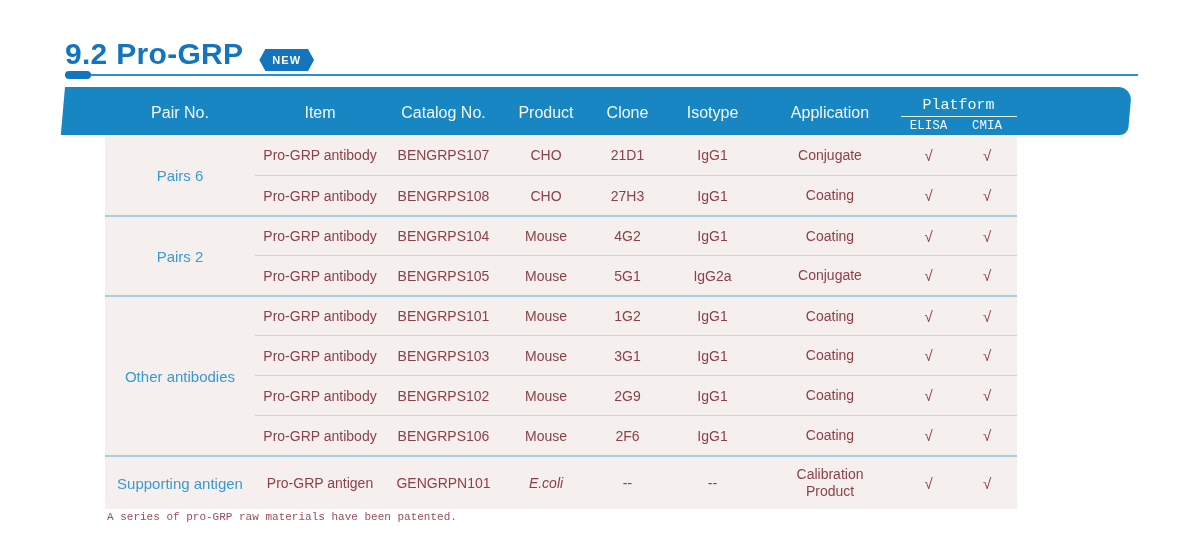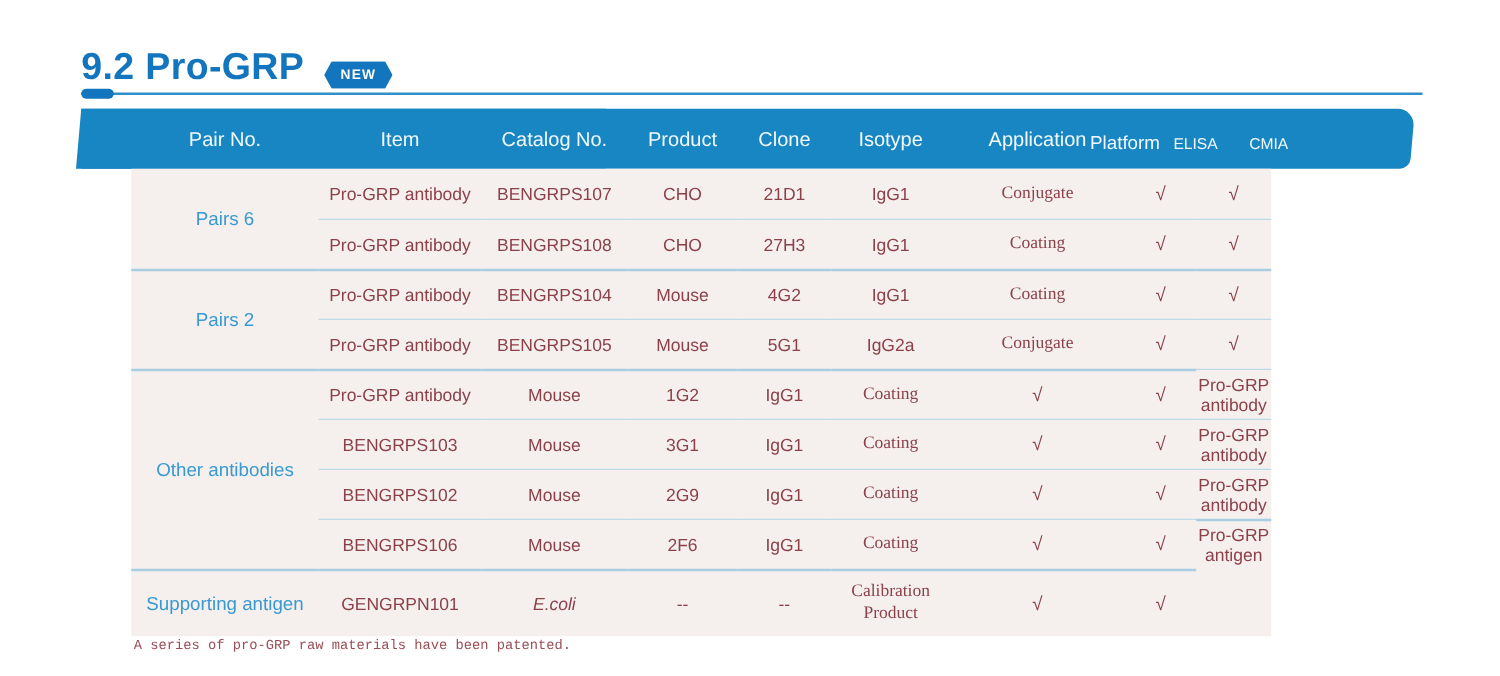--- a/index.html
+++ b/index.html
@@ -14,35 +14,35 @@
   .divider-dot{position:absolute;left:65px;top:71px;width:26px;height:8px;border-radius:4px;background:#1375BD;}
 
   .header-bg{position:absolute;left:65px;top:87px;width:1067px;height:48px;background:#1786C3;
              border-radius:0 14px 8px 0;transform:skewX(-5deg);transform-origin:top left;}
   .header-bg-left{position:absolute;left:65px;top:87px;width:420px;height:48px;background:#1786C3;}
 
   .header{position:absolute;left:65px;top:87px;width:1069px;height:52px;display:grid;
           grid-template-columns:150px 130px 117px 88px 75px 95px 140px 117px;
           padding-left:40px;box-sizing:content-box;align-items:center;color:#F2F9FD;}
   .hcell{text-align:center;font-size:16px;}
-  .platform{display:flex;flex-direction:row;align-items:center;justify-content:center;height:100%;padding-top:3px;}
+  .platform{display:flex;flex-direction:column;align-items:center;justify-content:center;height:100%;padding-top:3px;font-family:Liberation Mono, monospace;}
   .platform-label{font-size:15px;}
   .platform-line{width:116px;height:1px;background:rgba(255,255,255,0.88);margin:2px 0 2px;}
   .platform-cols{display:grid;grid-template-columns:57px 60px;font-size:12.5px;}
   .platform-cols div{text-align:center;}
 
   .tbody{position:absolute;left:105px;top:135px;width:912px;background:#F5F0EE;display:grid;
          grid-template-columns:150px 130px 117px 88px 75px 95px 140px 57px 60px;
          grid-template-rows:repeat(8,40px) 54px;}
   .cell{display:flex;align-items:center;justify-content:center;color:#8C4149;font-size:14px;text-align:center;}
   .gcell{display:flex;align-items:center;justify-content:center;color:#3A99D1;font-size:15px;grid-column:1;text-align:center;}
   .sp{border-top:1.5px solid #BCD9EA;}
   .sf{border-top:2px solid #A9CEE2;}
   .italic{font-style:italic;}
-  .app{padding:0 24px;line-height:1.2;font-family:Liberation Serif, serif;}
+  .app{padding:0 24px;line-height:1.2;}
   .check{font-size:15px;}
 
   .footnote{position:absolute;left:107px;top:511px;font-size:11px;color:#9A4E57;font-family:Liberation Mono, monospace;}
 </style>
 </head>
 <body>
 
 <div class="title-row">
   <span class="title">9.2 Pro-GRP</span>
   <span class="badge">NEW</span>
@@ -108,20 +108,21 @@
   <div class="cell sp">Pro-GRP antibody</div>
   <div class="cell sp">BENGRPS105</div>
   <div class="cell sp">Mouse</div>
   <div class="cell sp">5G1</div>
   <div class="cell sp">IgG2a</div>
   <div class="cell sp app">Conjugate</div>
   <div class="cell sp check">√</div>
   <div class="cell sp check">√</div>
 
   <div class="cell sf">Pro-GRP antibody</div>
+  <div class="cell sf">BENGRPS101</div>
   <div class="cell sf">Mouse</div>
   <div class="cell sf">1G2</div>
   <div class="cell sf">IgG1</div>
   <div class="cell sf app">Coating</div>
   <div class="cell sf check">√</div>
   <div class="cell sf check">√</div>
 
   <div class="cell sp">Pro-GRP antibody</div>
   <div class="cell sp">BENGRPS103</div>
   <div class="cell sp">Mouse</div>

